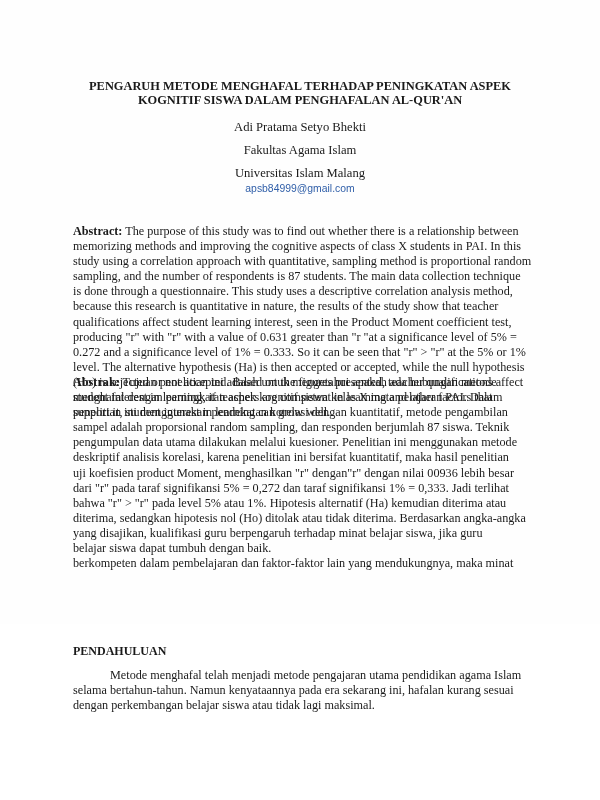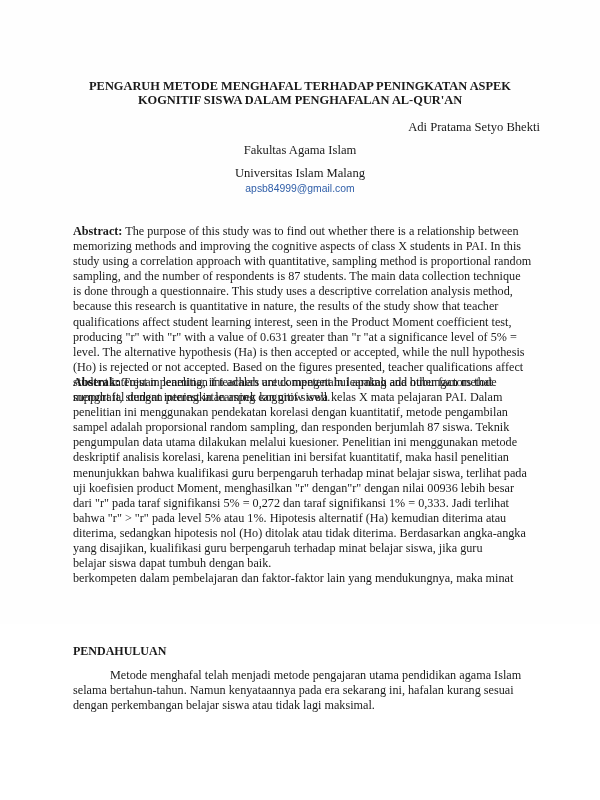--- a/index.html
+++ b/index.html
@@ -35,21 +35,21 @@
       letter-spacing: 0px;
     }
     .meta-line {
       position: absolute;
       left: 60px;
       width: 480px;
       text-align: center;
       font-size: 12.6px;
       line-height: 14px;
     }
-    .author { top: 120px; text-align: right; }
+    .author { top: 120px; }
     .faculty { top: 143px; }
     .university { top: 166px; }
     .email {
       top: 182px;
       font-family: "Liberation Sans", "DejaVu Sans", sans-serif;
       font-size: 10.4px;
       color: #2f5ea8;
     }
     .email a {
       color: #2f5ea8;
@@ -105,34 +105,34 @@
 
   <div class="para abstract-en">
     <span class="line"><b>Abstract:</b><span> The purpose of this study was to find out whether there is a relationship between</span></span>
     <span class="line">memorizing methods and improving the cognitive aspects of class X students in PAI. In this</span>
     <span class="line">study using a correlation approach with quantitative, sampling method is proportional random</span>
     <span class="line">sampling, and the number of respondents is 87 students. The main data collection technique</span>
     <span class="line">is done through a questionnaire. This study uses a descriptive correlation analysis method,</span>
     <span class="line">because this research is quantitative in nature, the results of the study show that teacher</span>
     <span class="line">qualifications affect student learning interest, seen in the Product Moment coefficient test,</span>
     <span class="line">producing "r" with "r" with a value of 0.631 greater than "r "at a significance level of 5% =</span>
+    <span class="line">0.272 and a significance level of 1% = 0.333. So it can be seen that "r" &gt; "r" at the 5% or 1%</span>
     <span class="line">level. The alternative hypothesis (Ha) is then accepted or accepted, while the null hypothesis</span>
     <span class="line">(Ho) is rejected or not accepted. Based on the figures presented, teacher qualifications affect</span>
     <span class="line">student interest in learning, if teachers are competent in learning and other factors that</span>
     <span class="line">support it, student interest in learning can grow well.</span>
   </div>
 
   <div class="para abstract-id">
     <span class="line"><b>Abstrak:</b><span> Tujuan penelitian ini adalah untuk mengetahui apakah ada hubungan metode</span></span>
     <span class="line">menghafal dengan peningkatan aspek kognitif siswa kelas X mata pelajaran PAI. Dalam</span>
     <span class="line">penelitian ini menggunakan pendekatan korelasi dengan kuantitatif, metode pengambilan</span>
     <span class="line">sampel adalah proporsional random sampling, dan responden berjumlah 87 siswa. Teknik</span>
     <span class="line">pengumpulan data utama dilakukan melalui kuesioner. Penelitian ini menggunakan metode</span>
     <span class="line">deskriptif analisis korelasi, karena penelitian ini bersifat kuantitatif, maka hasil penelitian</span>
-    <span class="line">menunjukkan bahwa kualifikasi guru berpengaruh terhadap minat belajar siswa, terlihat pada</span>
     <span class="line">uji koefisien product Moment, menghasilkan "r" dengan"r" dengan nilai 00936 lebih besar</span>
     <span class="line">dari "r" pada taraf signifikansi 5% = 0,272 dan taraf signifikansi 1% = 0,333. Jadi terlihat</span>
     <span class="line">bahwa "r" &gt; "r" pada level 5% atau 1%. Hipotesis alternatif (Ha) kemudian diterima atau</span>
     <span class="line">diterima, sedangkan hipotesis nol (Ho) ditolak atau tidak diterima. Berdasarkan angka-angka</span>
     <span class="line">yang disajikan, kualifikasi guru berpengaruh terhadap minat belajar siswa, jika guru</span>
     <span class="line">belajar siswa dapat tumbuh dengan baik.</span>
     <span class="line">berkompeten dalam pembelajaran dan faktor-faktor lain yang mendukungnya, maka minat</span>
   </div>
 
   <div class="section-heading">PENDAHULUAN</div>

